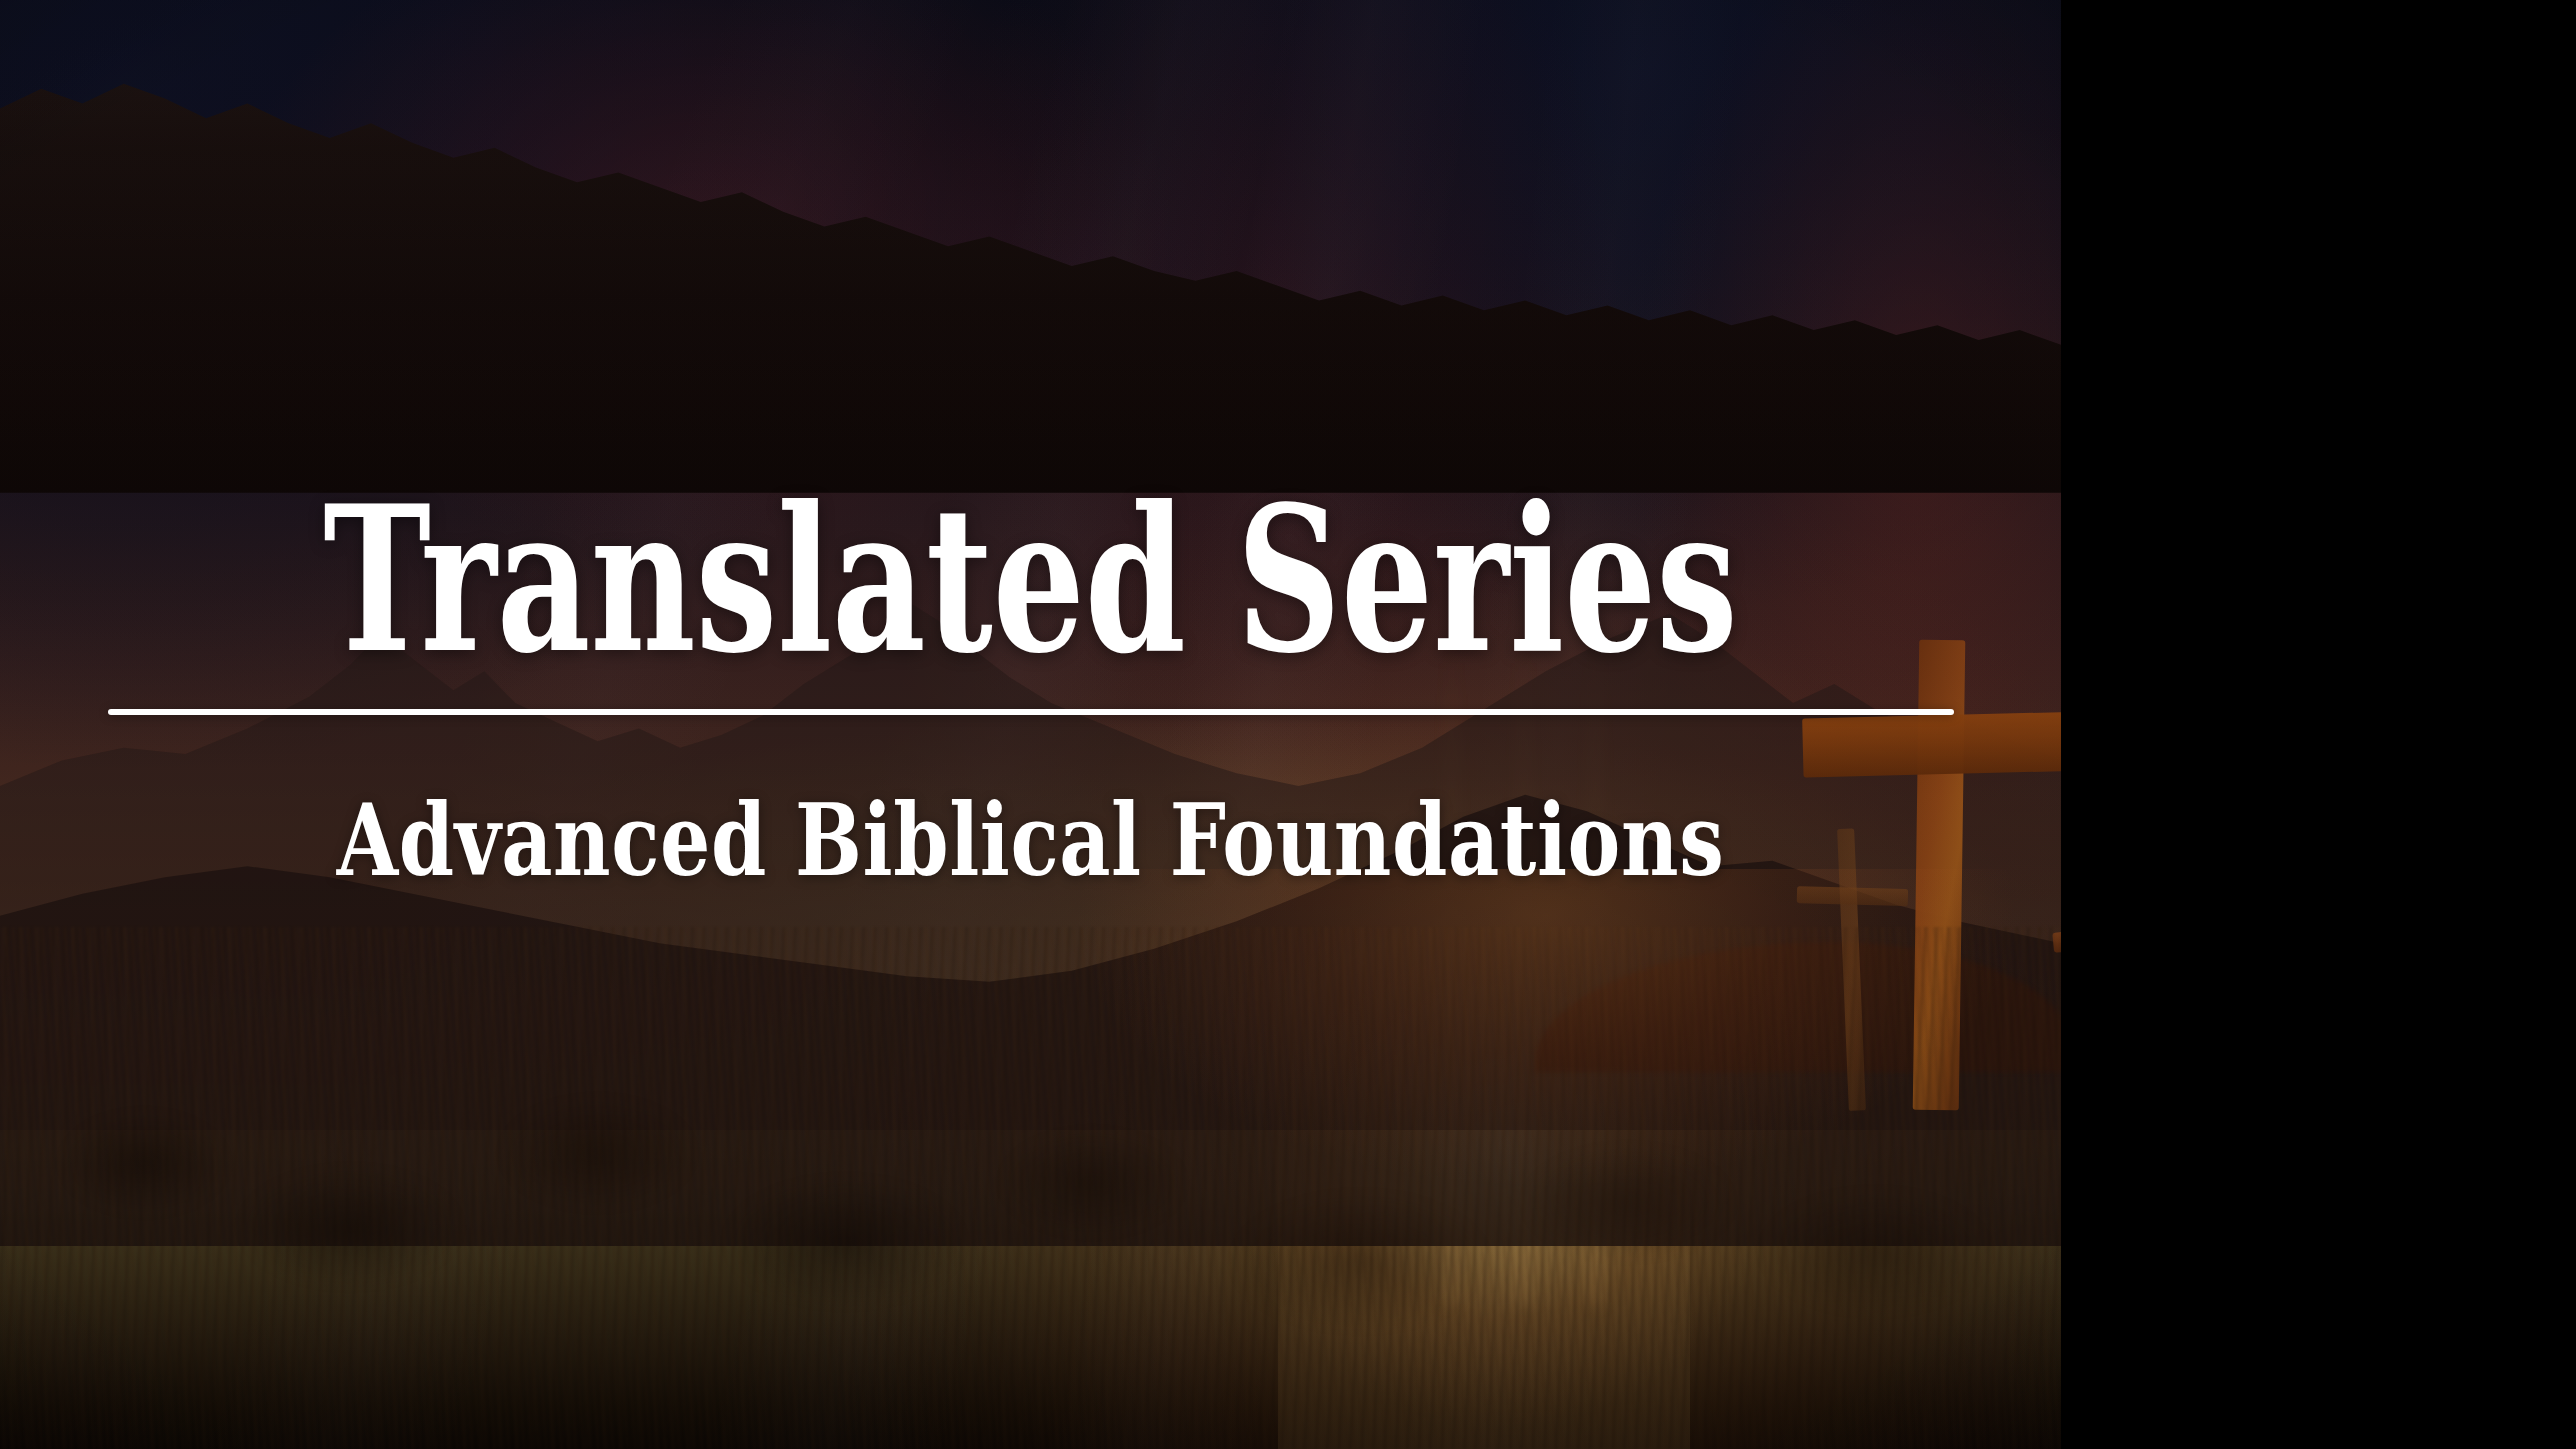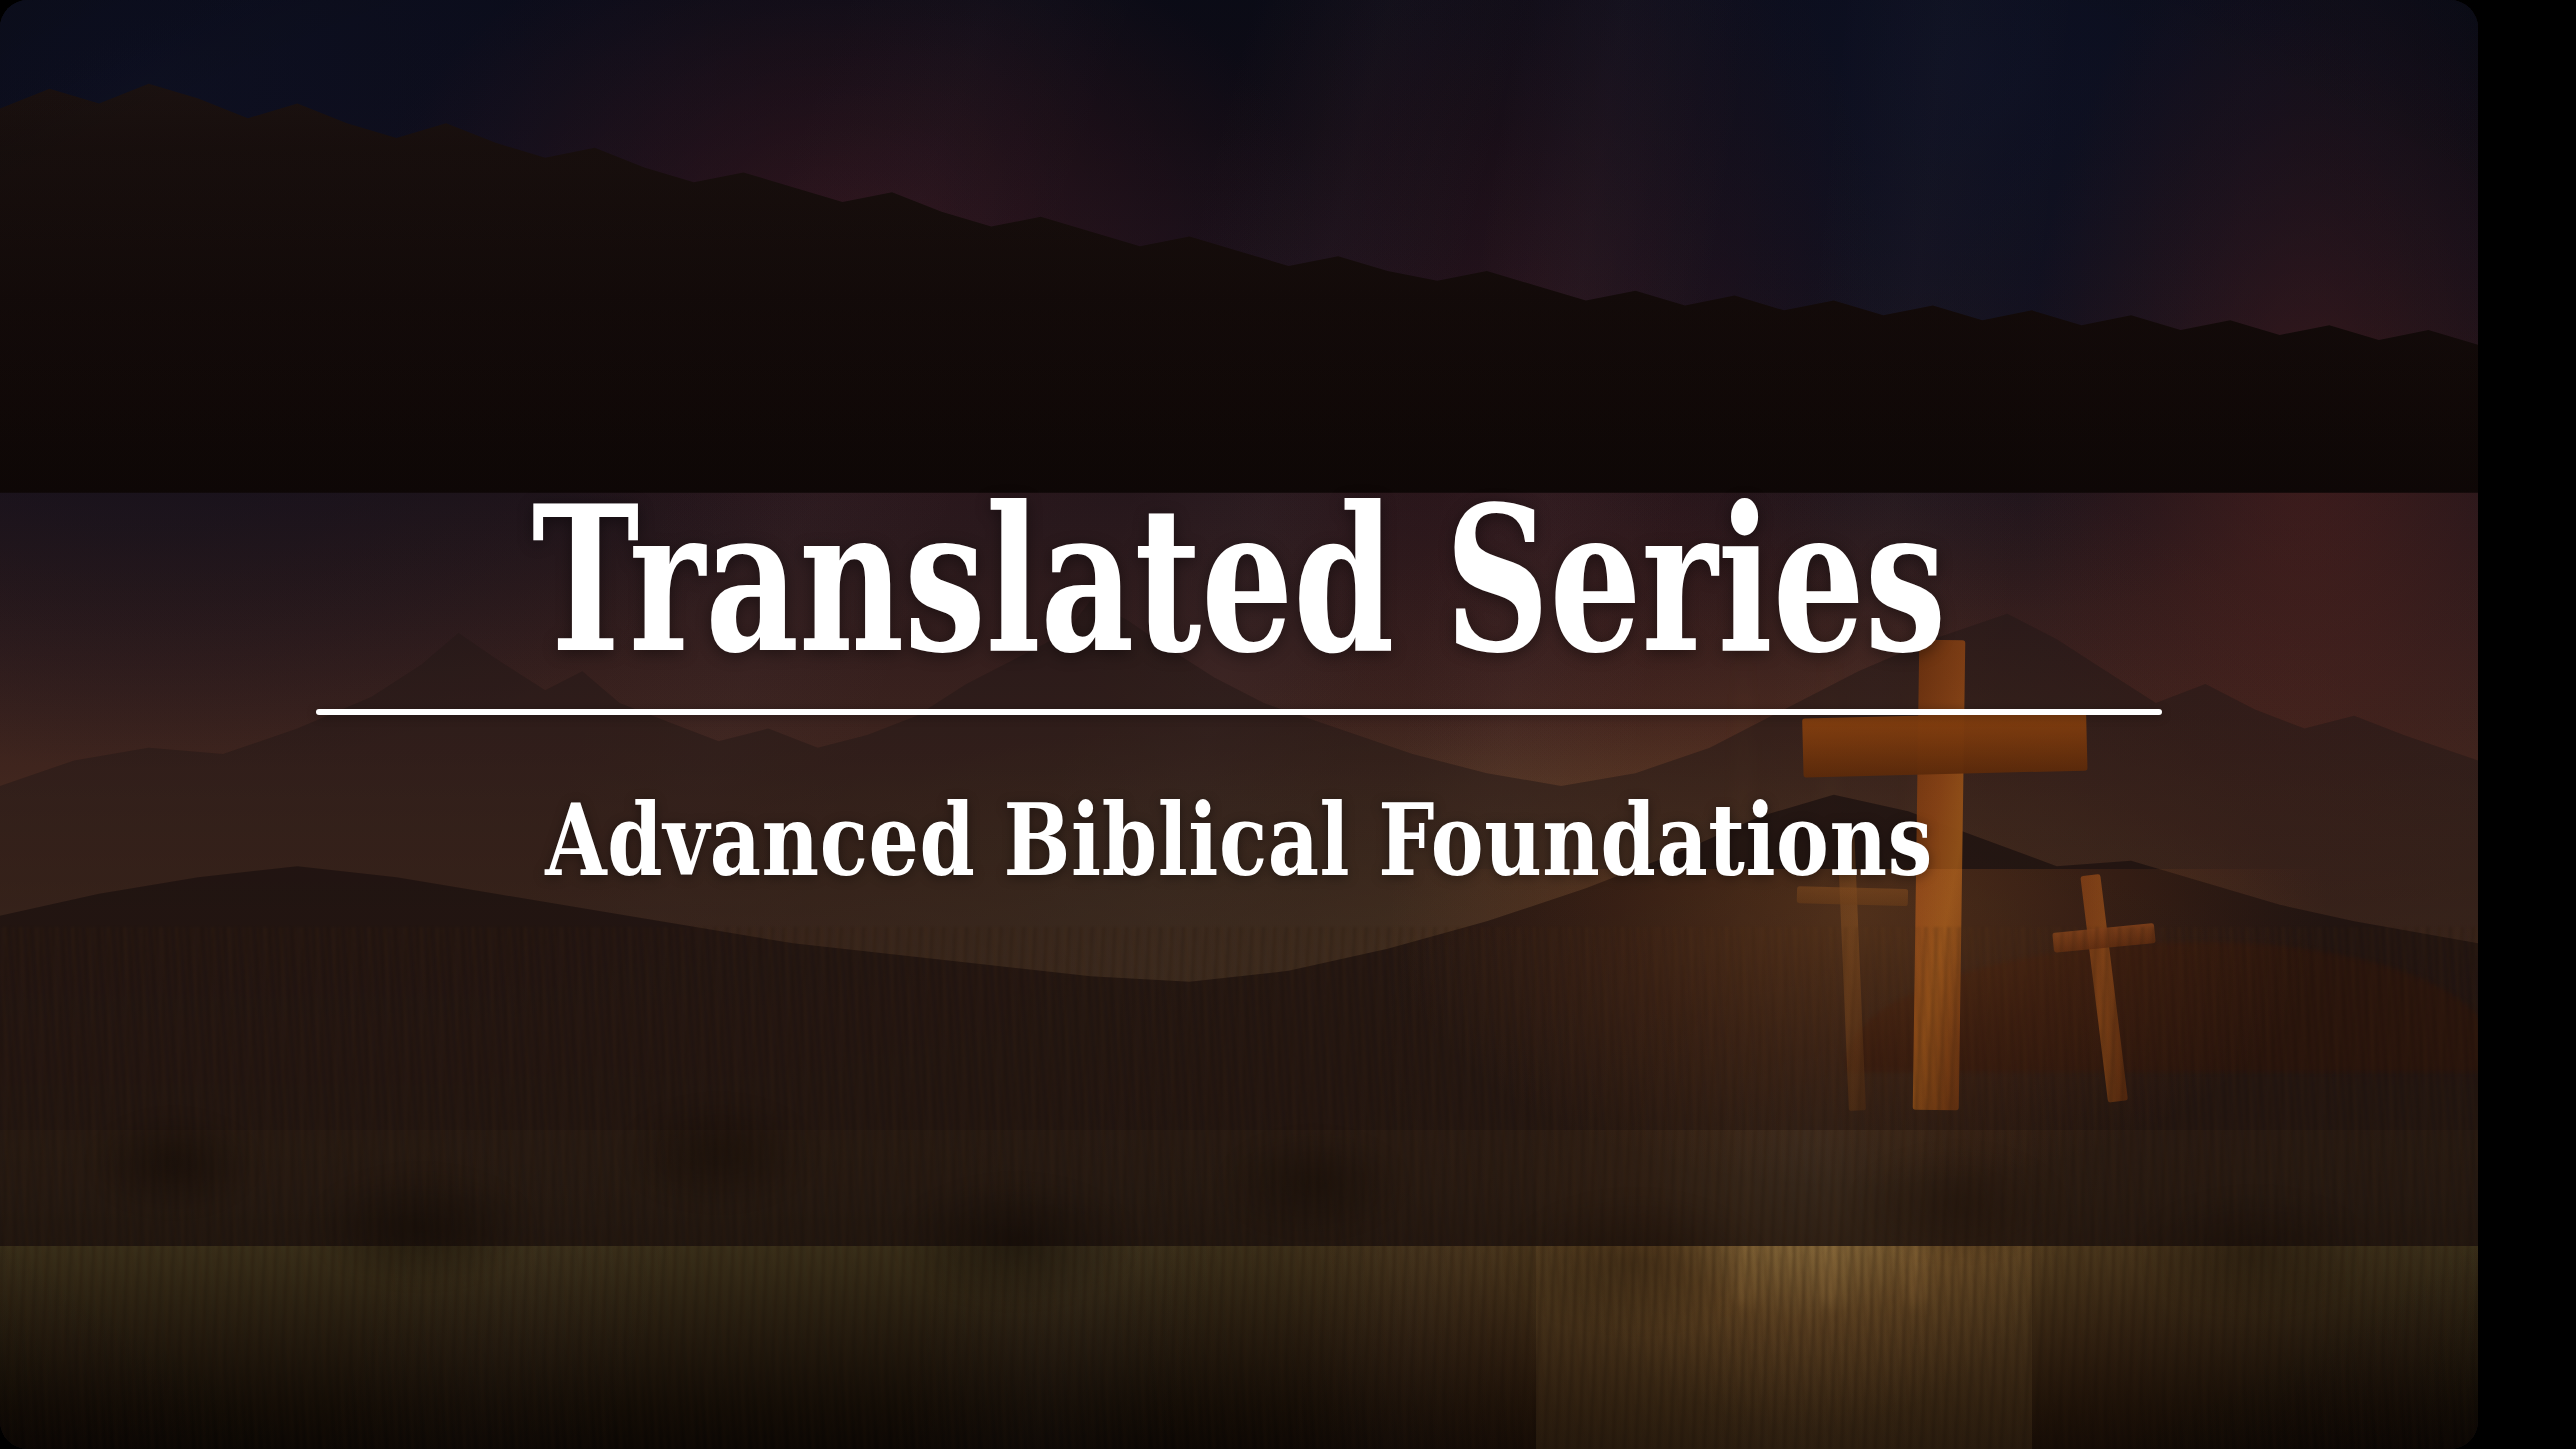--- a/index.html
+++ b/index.html
@@ -6,25 +6,24 @@
     margin: 0;
     padding: 0;
     background: #000;
   }
   body {
     font-family: "Liberation Serif", "DejaVu Serif", serif;
   }
 
   #slide {
     position: relative;
-    width: 2478px;
+    width: 2061px;
     height: 1449px;
     overflow: hidden;
     background: #120d14;
-    border-radius: 28px;
   }
 
   
   .layer { position: absolute; inset: 0; pointer-events: none; }
 
   
   .sky-base {
     background: linear-gradient(to bottom,
       #0b0c15 0%,
       #100c14 9%,

